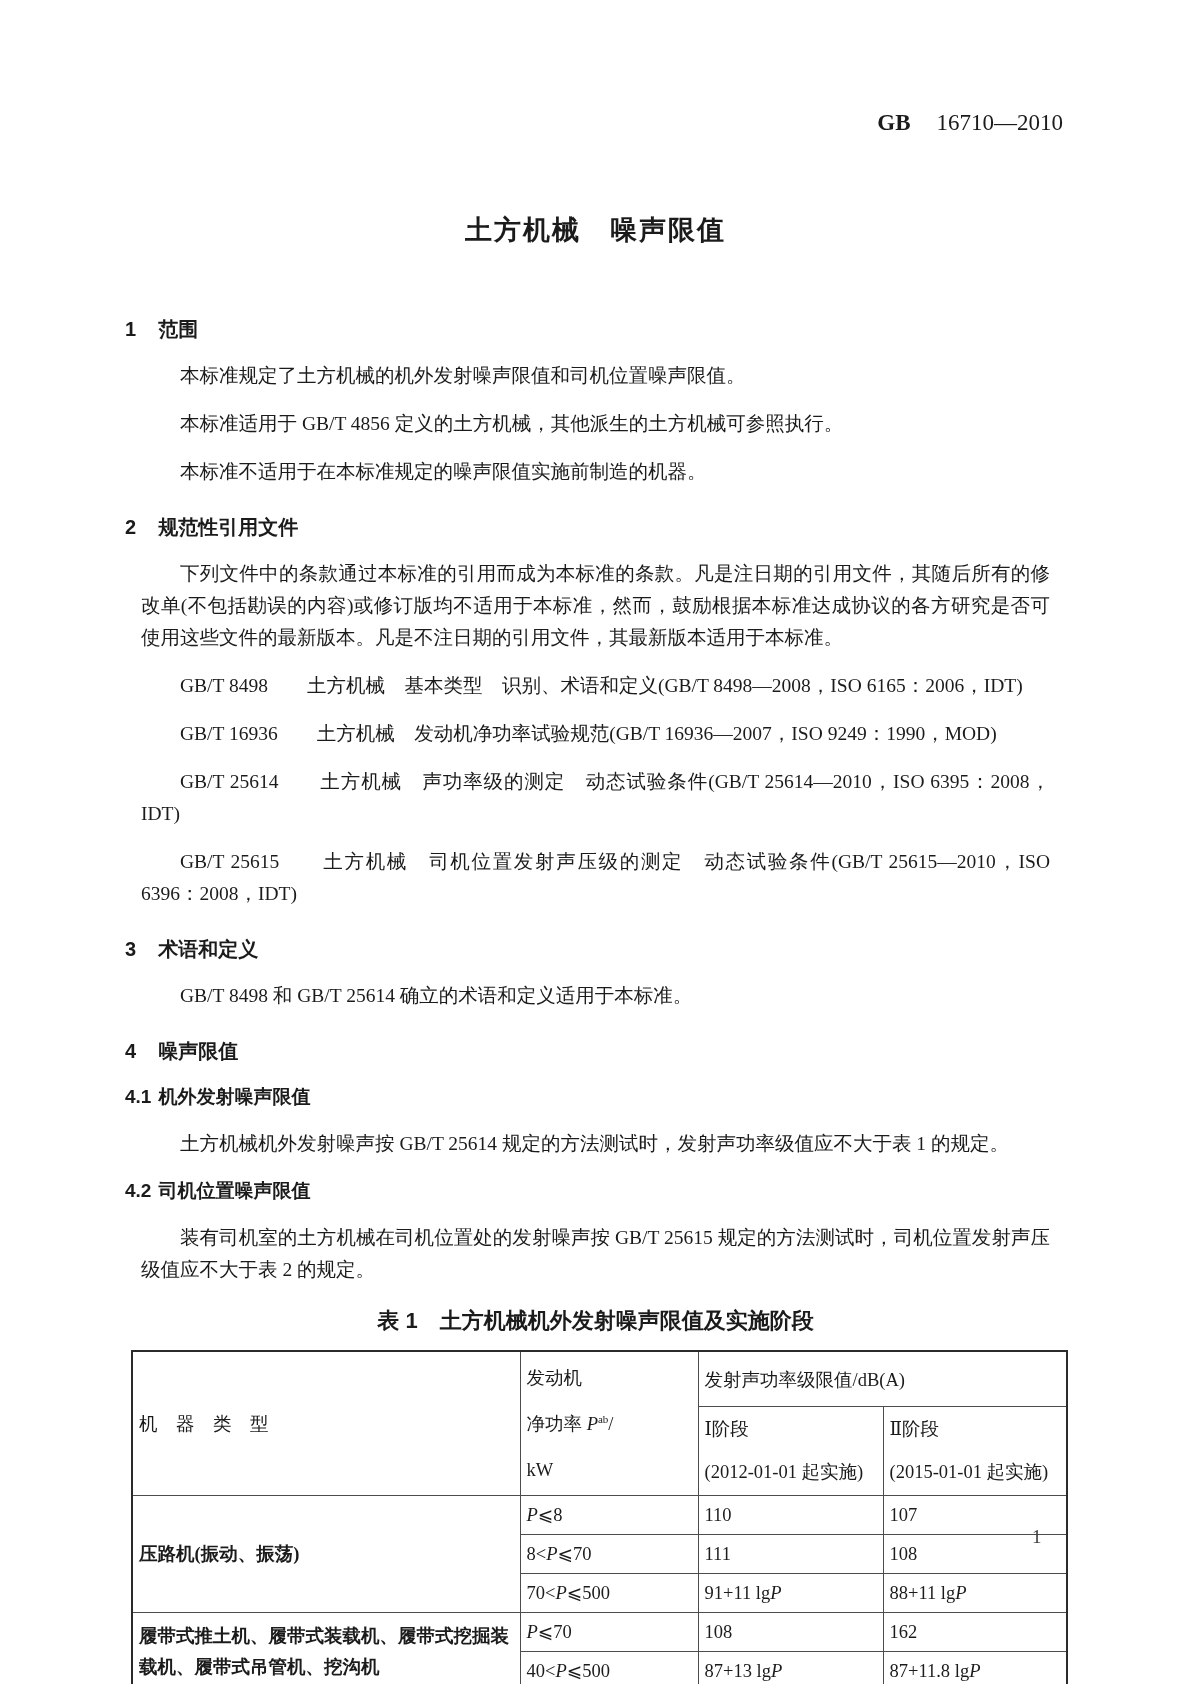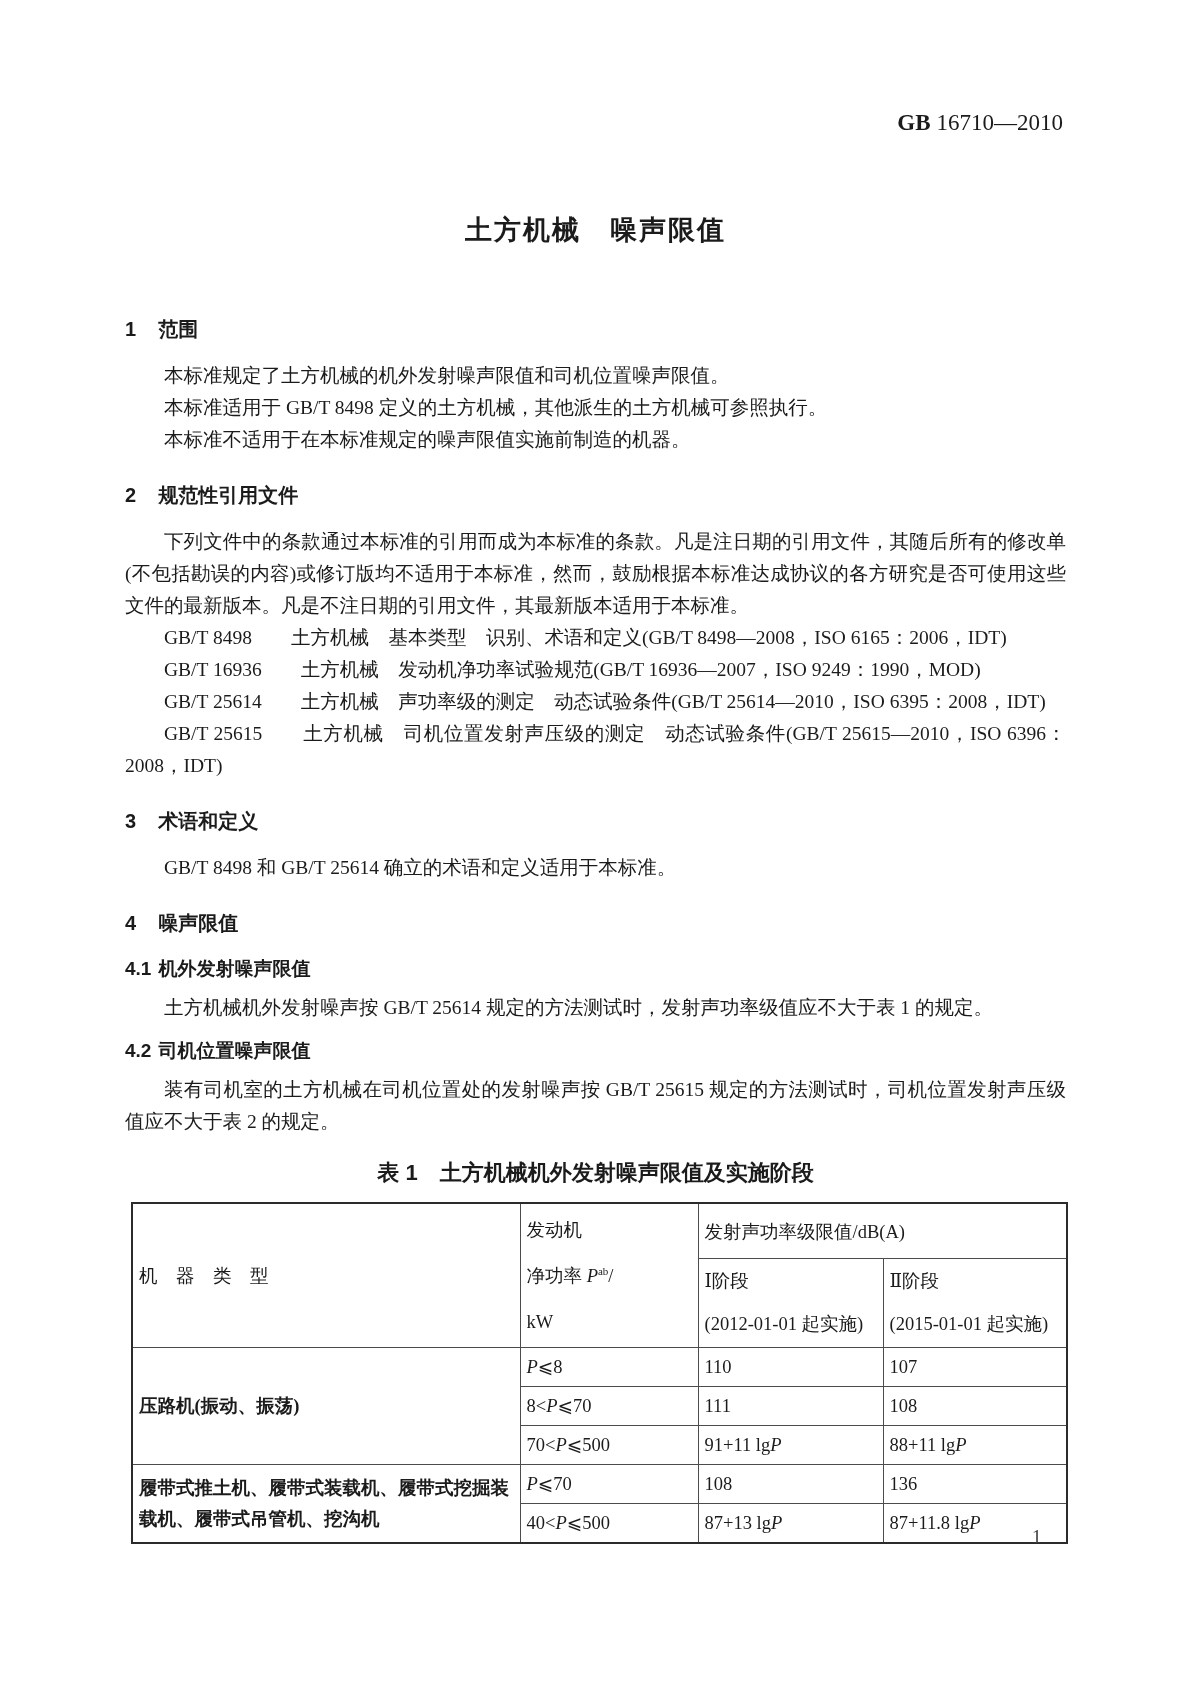--- a/index.html
+++ b/index.html
@@ -2,40 +2,40 @@
 <html><head>
 <meta charset="utf-8">
 <style>
   html,body { margin:0; padding:0; background:#e8e8e8; }
   .page {
     width:1191px; height:1684px; background:#ffffff; position:relative;
     font-family:"Liberation Serif","DejaVu Serif",serif; color:#1b1b1b;
     margin:0 auto; overflow:hidden;
   }
   .doc-num { position:absolute; top:110px; right:128px; font-size:23px; }
-  .doc-num .pfx { font-weight:bold; margin-right:6px; }
+  .doc-num .pfx { font-weight:bold; margin-right:26px; }
   .doc-title {
     position:absolute; top:212px; left:0; width:100%; text-align:center;
     font-family:"Liberation Sans","DejaVu Sans",sans-serif; font-weight:bold;
     font-size:27px; letter-spacing:2px;
   }
   .content { position:absolute; left:125px; width:941px; top:308px; }
   .h2 {
     font-family:"Liberation Sans","DejaVu Sans",sans-serif; font-weight:bold;
     font-size:20px; margin:26px 0 18px 0; line-height:26px;
   }
   .h2:first-child { margin-top:8px; }
   .h2 .hnum { margin-right:22px; }
   .h3 {
     font-family:"Liberation Sans","DejaVu Sans",sans-serif; font-weight:bold;
     font-size:19px; margin:12px 0 8px 0; line-height:30px;
   }
   .h3 .hnum { margin-right:7px; }
   p.body {
-    font-size:19.5px; line-height:32px; margin:0; text-indent:2em;
+    font-size:19.5px; line-height:32px; margin:16px; text-indent:2em;
     text-align:justify; text-justify:inter-ideograph;
   }
   .tbl-caption {
     text-align:center; font-family:"Liberation Sans","DejaVu Sans",sans-serif;
     font-weight:bold; font-size:22px; margin:20px 0 14px 0;
   }
   table.t1 {
     border-collapse:collapse; table-layout:fixed; width:935px; margin-left:6px;
     font-size:18.5px; border:2px solid #2b2b2b;
   }
@@ -64,21 +64,21 @@
   </div>
 
   <div class="doc-title">土方机械　噪声限值</div>
 
   <div class="content">
 
     <div class="h2">
       <span class="hnum">1</span><span>范围</span>
     </div>
     <p class="body">本标准规定了土方机械的机外发射噪声限值和司机位置噪声限值。</p>
-    <p class="body">本标准适用于 GB/T 8498 定义的土方机械，其他派生的土方机械可参照执行。</p>
+    <p class="body">本标准适用于 GB/T 4856 定义的土方机械，其他派生的土方机械可参照执行。</p>
     <p class="body">本标准不适用于在本标准规定的噪声限值实施前制造的机器。</p>
 
     <div class="h2">
       <span class="hnum">2</span><span>规范性引用文件</span>
     </div>
     <p class="body">下列文件中的条款通过本标准的引用而成为本标准的条款。凡是注日期的引用文件，其随后所有的修改单(不包括勘误的内容)或修订版均不适用于本标准，然而，鼓励根据本标准达成协议的各方研究是否可使用这些文件的最新版本。凡是不注日期的引用文件，其最新版本适用于本标准。</p>
     <p class="body">GB/T 8498　　土方机械　基本类型　识别、术语和定义(GB/T 8498—2008，ISO 6165：2006，IDT)</p>
     <p class="body">GB/T 16936　　土方机械　发动机净功率试验规范(GB/T 16936—2007，ISO 9249：1990，MOD)</p>
     <p class="body">GB/T 25614　　土方机械　声功率级的测定　动态试验条件(GB/T 25614—2010，ISO 6395：2008，IDT)</p>
     <p class="body">GB/T 25615　　土方机械　司机位置发射声压级的测定　动态试验条件(GB/T 25615—2010，ISO 6396：2008，IDT)</p>
@@ -146,21 +146,21 @@
         </tr>
         <tr>
           <td><span>70&lt;</span><span class="ivar">P</span><span>⩽500</span></td>
           <td><span>91+11 lg</span><span class="ivar">P</span></td>
           <td><span>88+11 lg</span><span class="ivar">P</span></td>
         </tr>
         <tr class="grp-start">
           <td rowspan="2" class="machine">履带式推土机、履带式装载机、履带式挖掘装载机、履带式吊管机、挖沟机</td>
           <td><span></span><span class="ivar">P</span><span>⩽70</span></td>
           <td><span>108</span><span class="ivar"></span></td>
-          <td><span>136</span><span class="ivar"></span></td>
+          <td><span>162</span><span class="ivar"></span></td>
         </tr>
         <tr>
           <td><span>40&lt;</span><span class="ivar">P</span><span>⩽500</span></td>
           <td><span>87+13 lg</span><span class="ivar">P</span></td>
           <td><span>87+11.8 lg</span><span class="ivar">P</span></td>
         </tr>
       </tbody>
     </table>
 
   </div>

